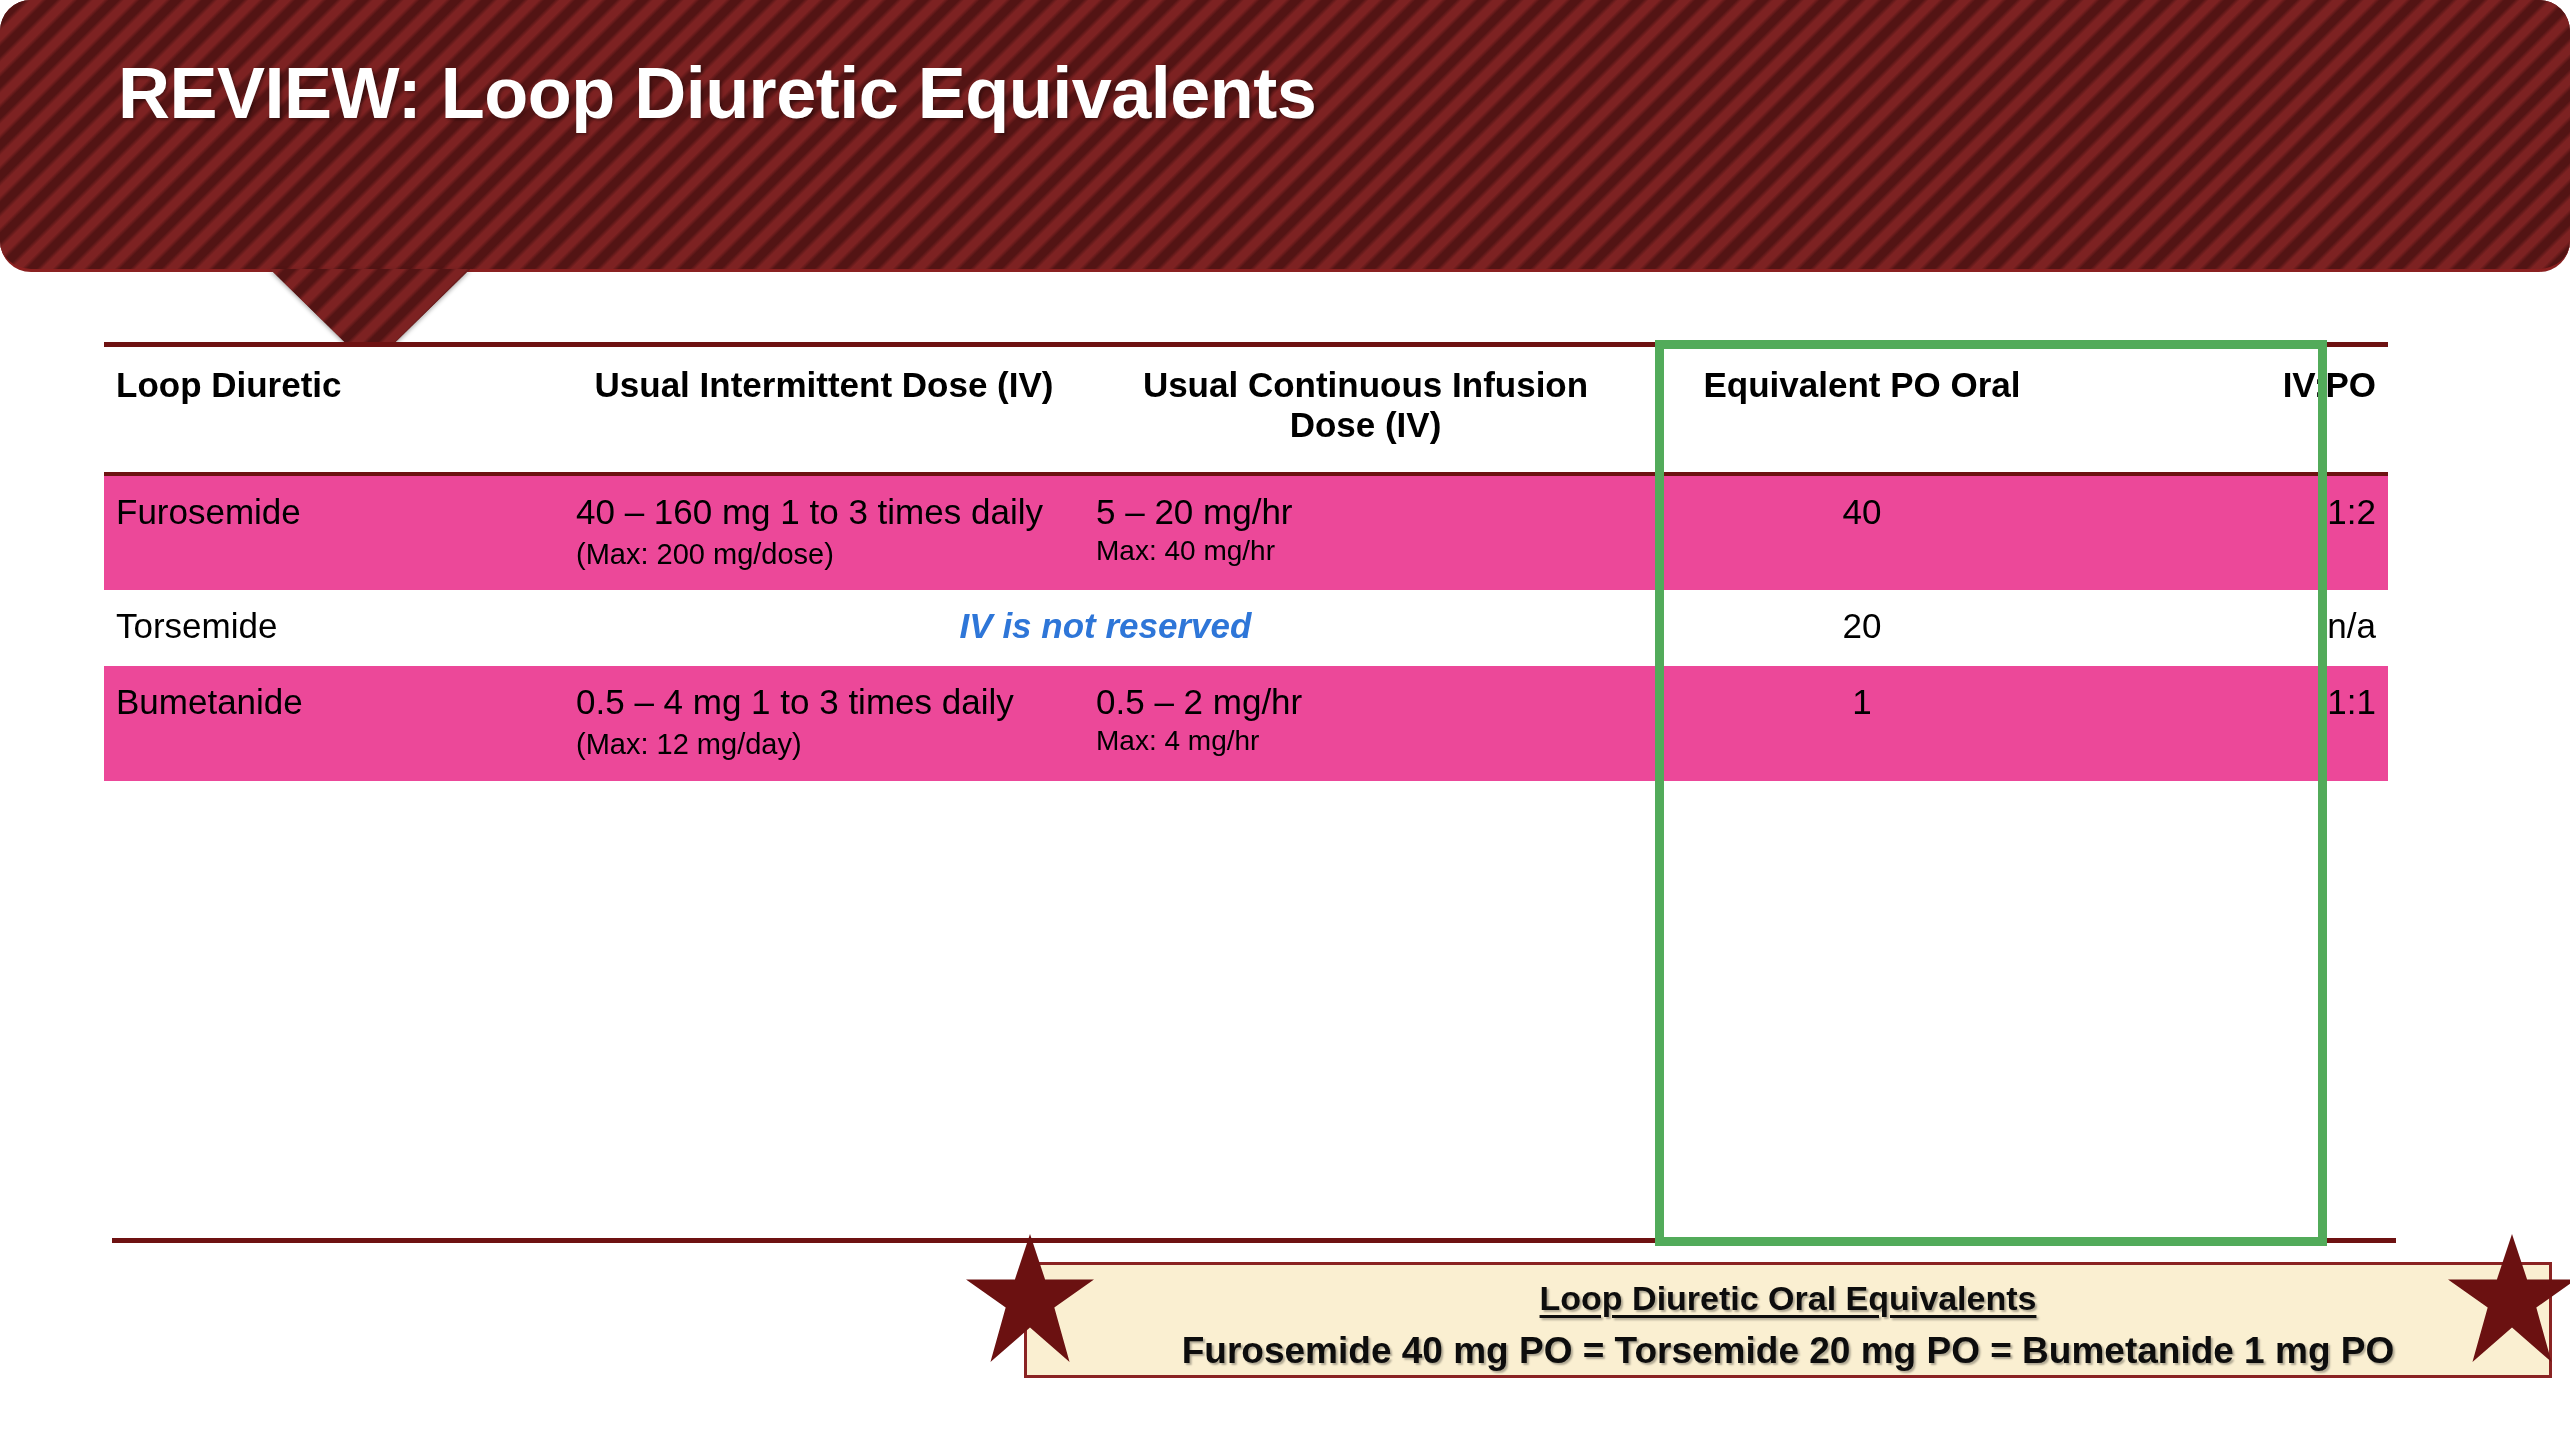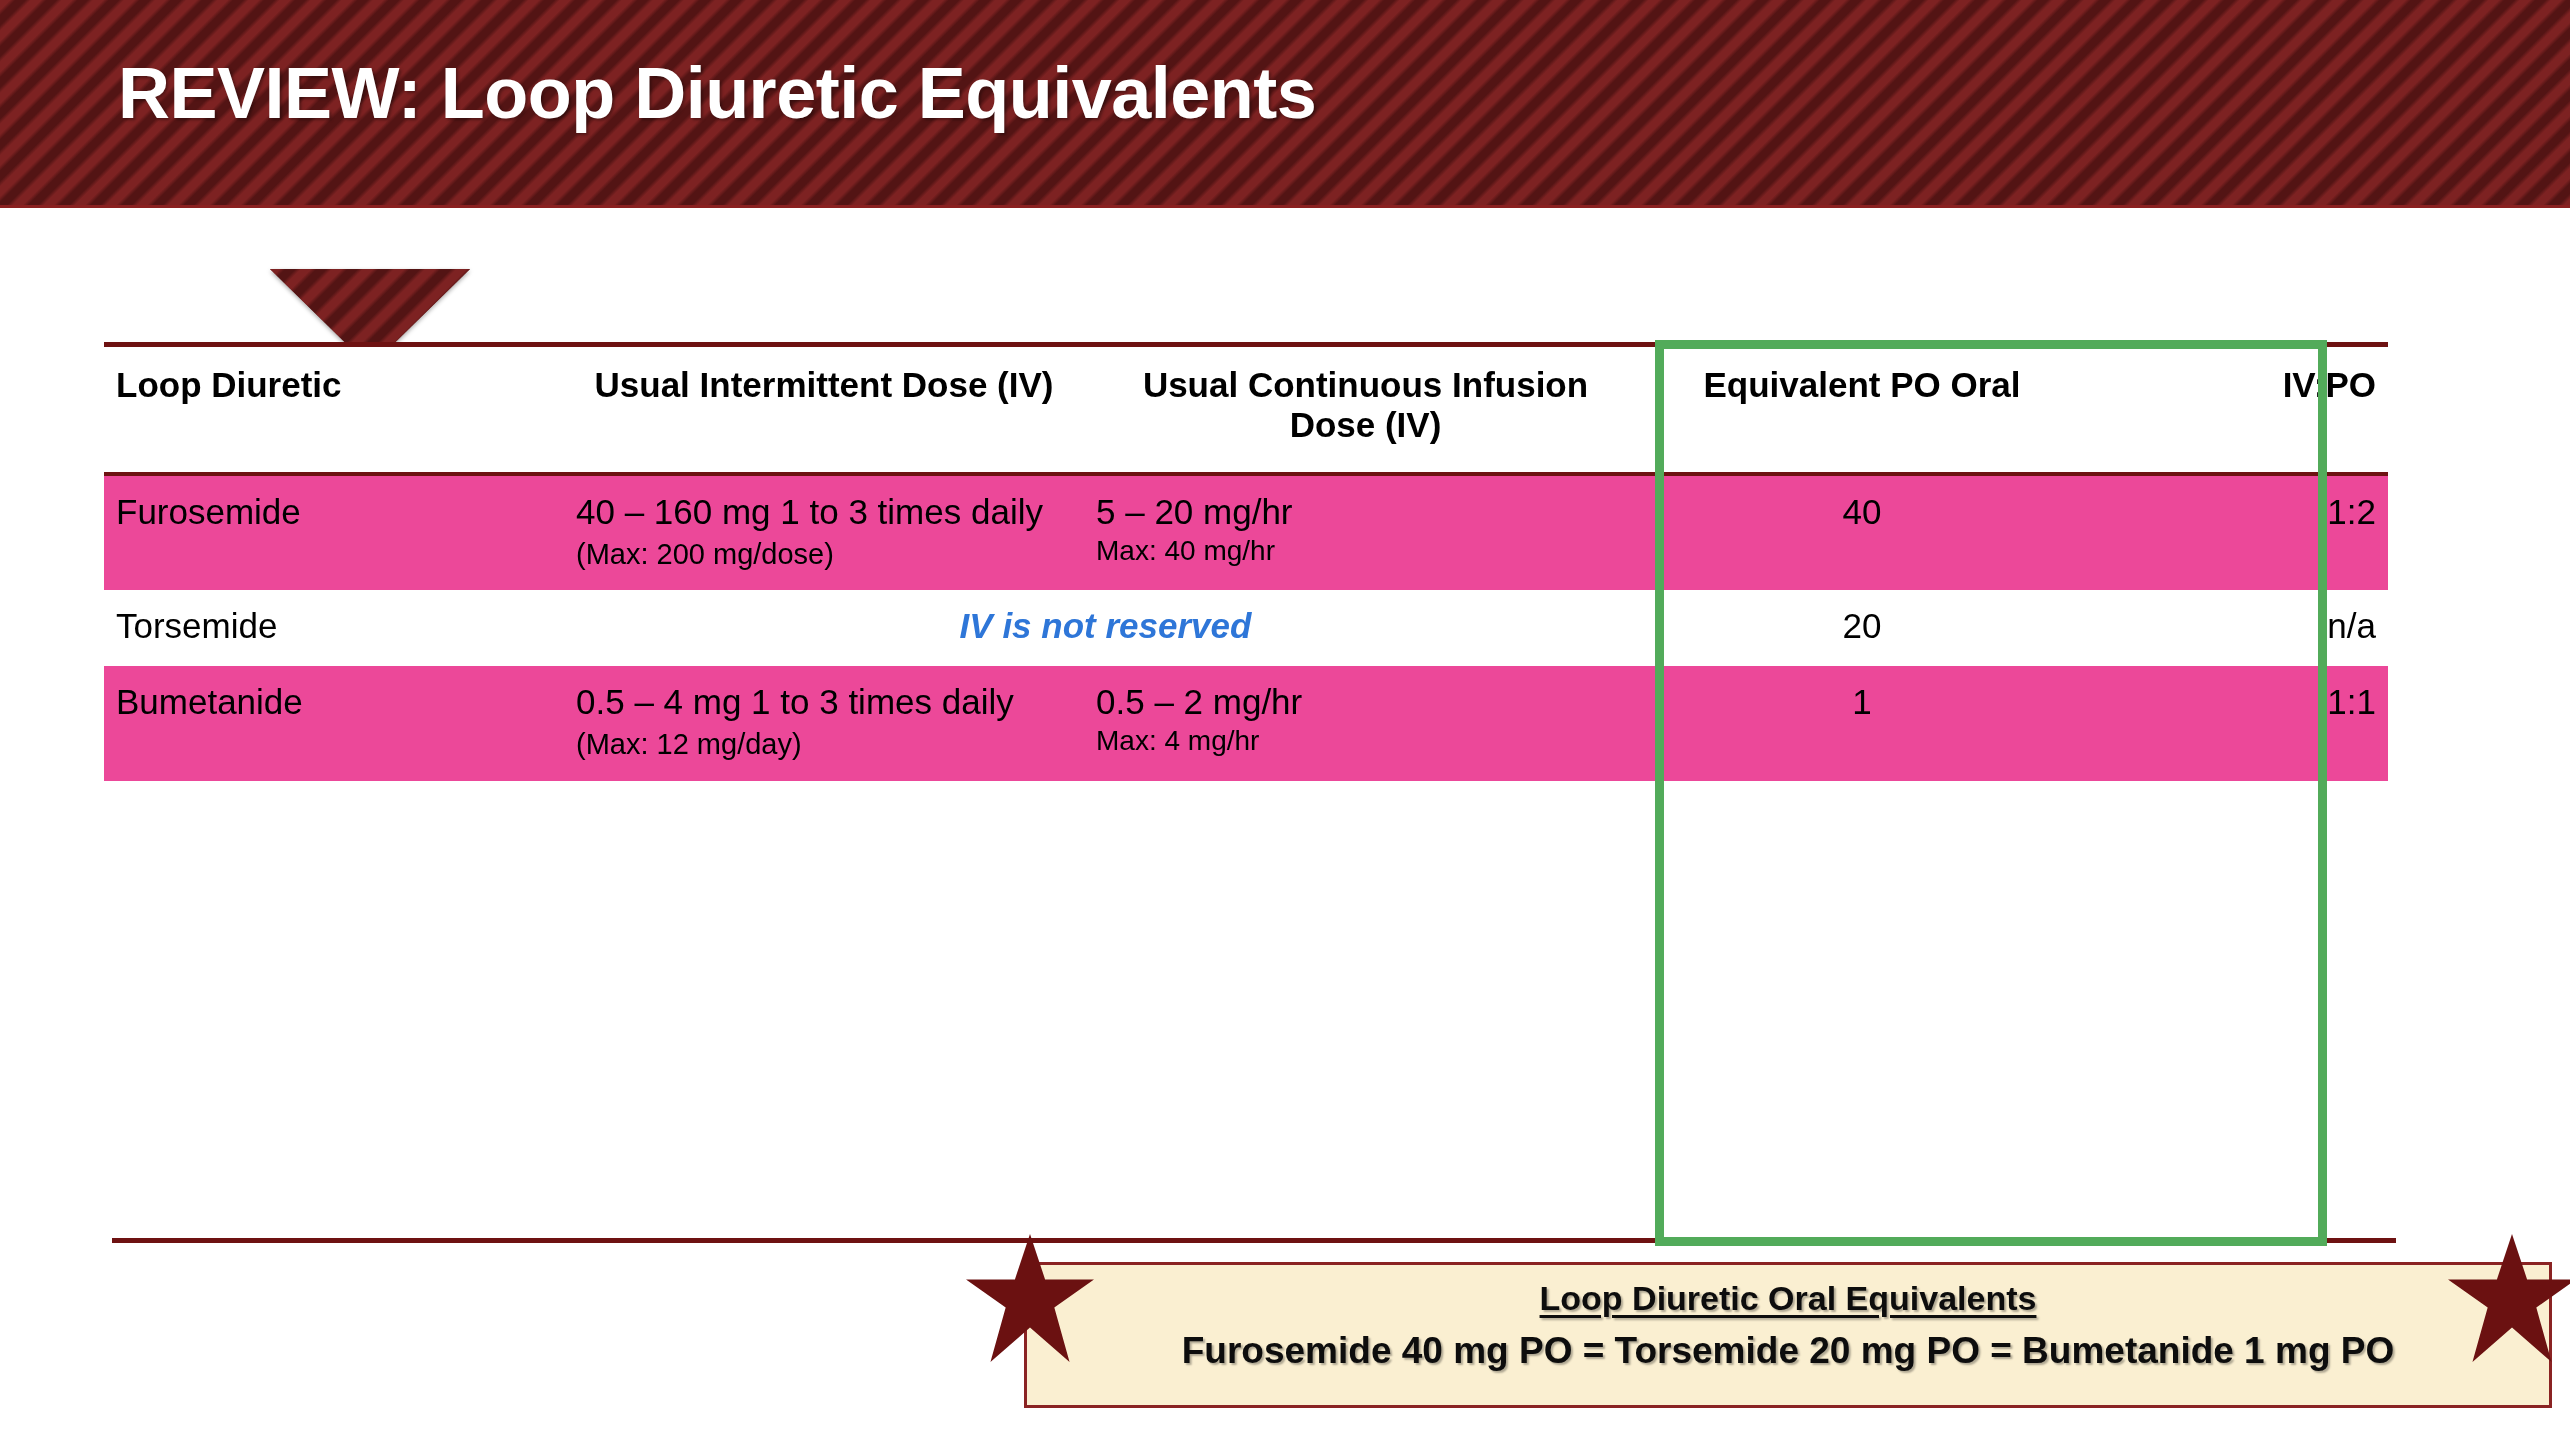--- a/index.html
+++ b/index.html
@@ -15,33 +15,34 @@
     font-family: "Liberation Sans", sans-serif;
     -webkit-font-smoothing: antialiased;
   }
 
   
   #header-banner {
     position: absolute;
     left: 0;
     top: 0;
     width: 2570px;
-    height: 208px;
+    height: 272px;
     background-color: #6e1d1d;
     background-image: repeating-linear-gradient(
         135deg,
         #7d2222 0px,
         #7d2222 7px,
         #531414 11px,
         #531414 18px,
         #7d2222 22px
       );
     overflow: visible;
     border-bottom: 3px solid #8a2020;
     box-sizing: border-box;
+    border-radius: 31px;
   }
   #header-title {
     position: absolute;
     left: 118px;
     top: 52px;
     font-size: 72px;
     font-weight: bold;
     color: #ffffff;
     letter-spacing: -0.5px;
     white-space: nowrap;
@@ -165,21 +166,21 @@
     box-sizing: border-box;
     pointer-events: none;
   }
 
   
   #callout-box {
     position: absolute;
     left: 1024px;
     top: 1262px;
     width: 1528px;
-    height: 146px;
+    height: 116px;
     background: #faefd1;
     border: 3px solid #8a2323;
     box-sizing: border-box;
     text-align: center;
     overflow: visible;
   }
   #callout-title {
     margin-top: 14px;
     font-size: 34px;
     font-weight: bold;

